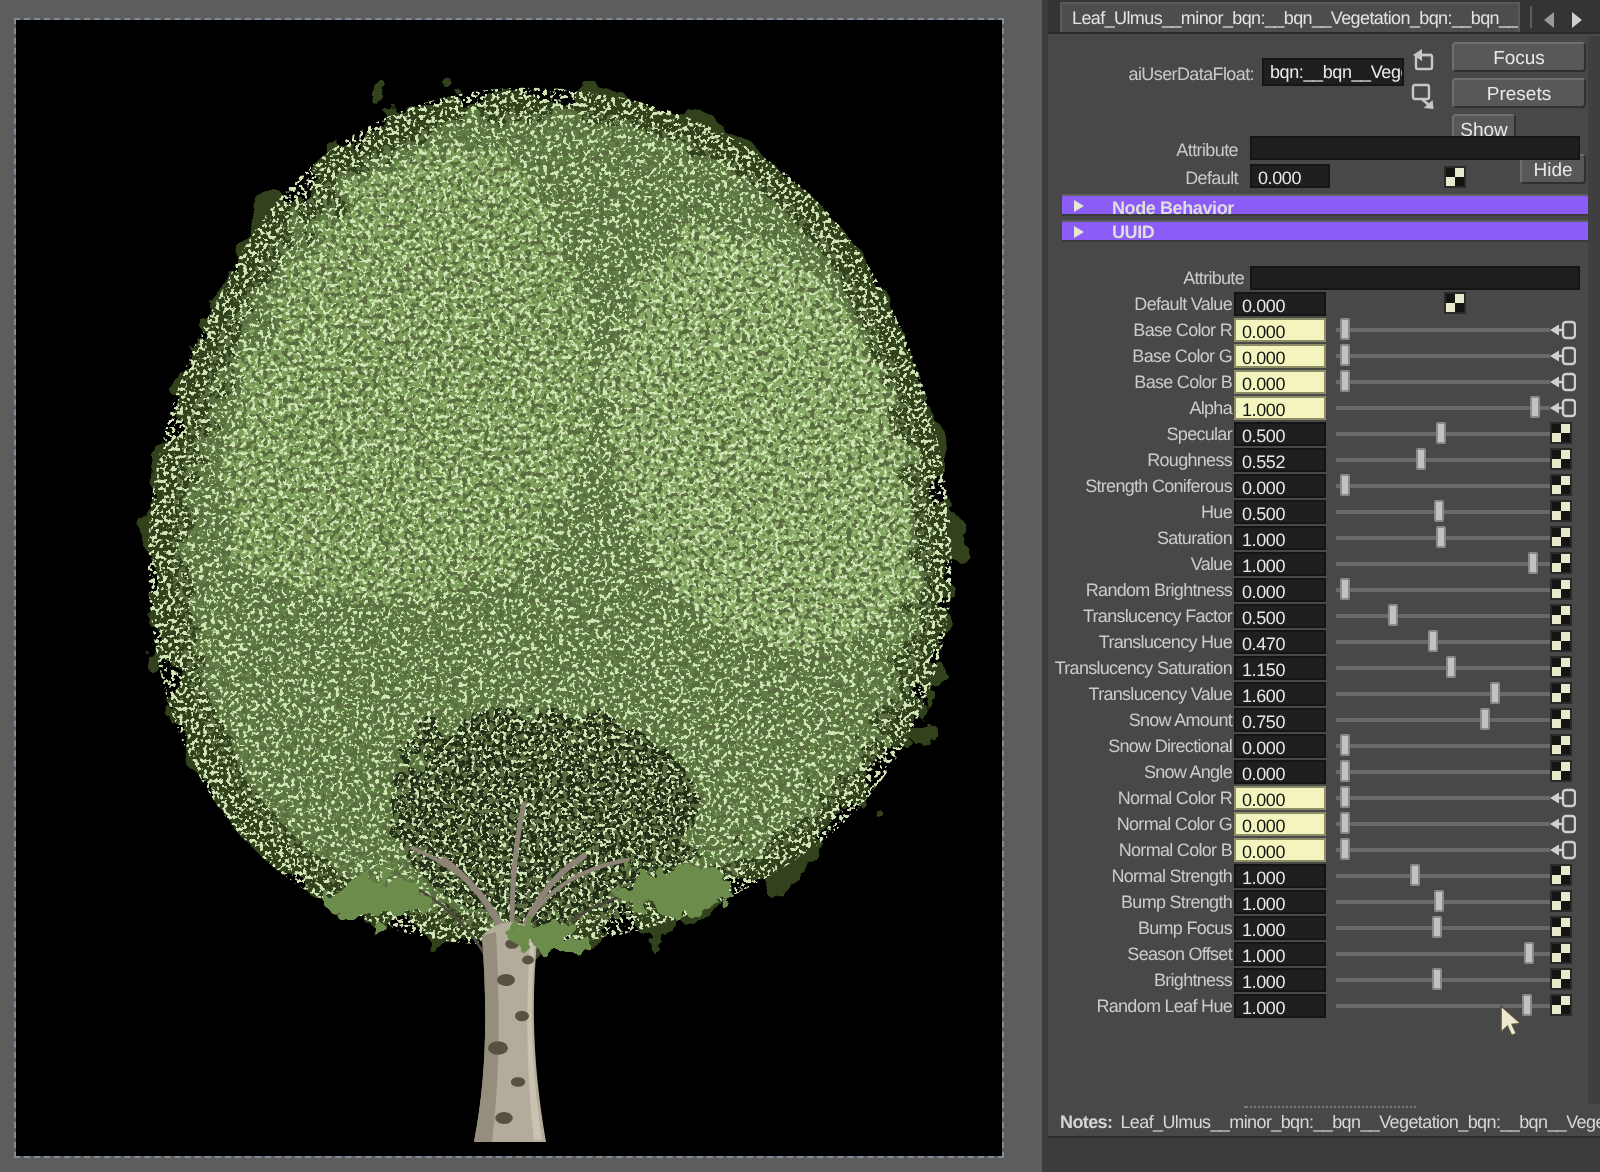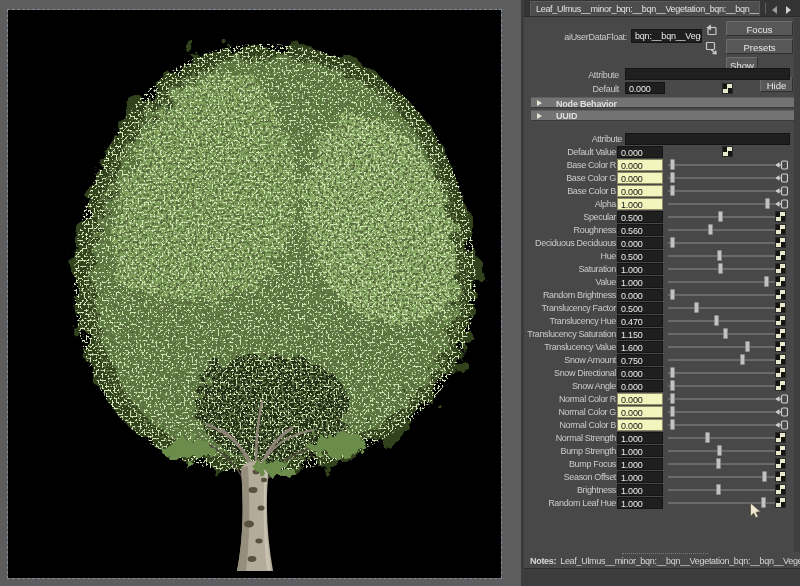--- a/index.html
+++ b/index.html
@@ -27,21 +27,21 @@
   .tab-right{top:6px;left:262px;border-top:4px solid transparent;border-bottom:4px solid transparent;border-left:5px solid #cfcfcf;}
 
   .hlabel{position:absolute;white-space:nowrap;color:#c9c9c9;letter-spacing:-0.3px;text-align:center;}
   .dfield{position:absolute;background:#1f1f1f;border:1px solid #151515;color:#e9e9e9;
           padding:1px 3px 0 3px;white-space:nowrap;overflow:hidden;letter-spacing:-0.2px;}
   .btn{position:absolute;background:#585858;border:1px solid #303030;border-top-color:#6e6e6e;border-left-color:#6e6e6e;
        border-radius:2px;color:#e8e8e8;font-size:9.5px;text-align:center;padding-top:2px;}
 
   .miniicon{position:absolute;width:15px;height:14px;}
 
-  .secbar{position:absolute;left:7px;width:266px;height:11px;background:#737373;
+  .secbar{position:absolute;left:7px;width:266px;height:11px;background:#8b5cf6;
           border-top:1px solid #5f5f5f;border-bottom:1px solid #3a3a3a;color:#dedede;font-weight:bold;}
   .secbar .arrow{position:absolute;left:6px;top:2px;width:0;height:0;}
   .secbar .arrow.closed{border-top:3.5px solid transparent;border-bottom:3.5px solid transparent;border-left:5px solid #e6e6d2;}
   .secbar .arrow.open{border-left:3.5px solid transparent;border-right:3.5px solid transparent;border-top:5px solid #e6e6d2;top:3px;}
   .secbar .seclabel{position:absolute;left:25px;top:0.5px;letter-spacing:-0.2px;}
 
   
   .rows{position:absolute;left:0;top:132px;width:279px;}
   .row{position:relative;height:13px;}
   .rlabel{position:absolute;right:187px;top:1.5px;white-space:nowrap;color:#cbcbcb;letter-spacing:-0.35px;}
@@ -249,29 +249,29 @@
           <span class="rlabel">Specular</span>
           <div class="rfield">0.500</div>
           <div class="rslider">
             <div class="rtrack"></div>
             <div class="rhandle" style="left: calc(50% - 3.5px);"></div>
           </div>
           <div class="checker"></div>
         </div>
         <div class="row">
           <span class="rlabel">Roughness</span>
-          <div class="rfield">0.560</div>
+          <div class="rfield">0.552</div>
           <div class="rslider">
             <div class="rtrack"></div>
             <div class="rhandle" style="left: calc(40% - 2.8px);"></div>
           </div>
           <div class="checker"></div>
         </div>
         <div class="row">
-          <span class="rlabel">Deciduous Deciduous</span>
+          <span class="rlabel">Strength Coniferous</span>
           <div class="rfield">0.000</div>
           <div class="rslider">
             <div class="rtrack"></div>
             <div class="rhandle" style="left: calc(2% - 0.1px);"></div>
           </div>
           <div class="checker"></div>
         </div>
         <div class="row">
           <span class="rlabel">Hue</span>
           <div class="rfield">0.500</div>

